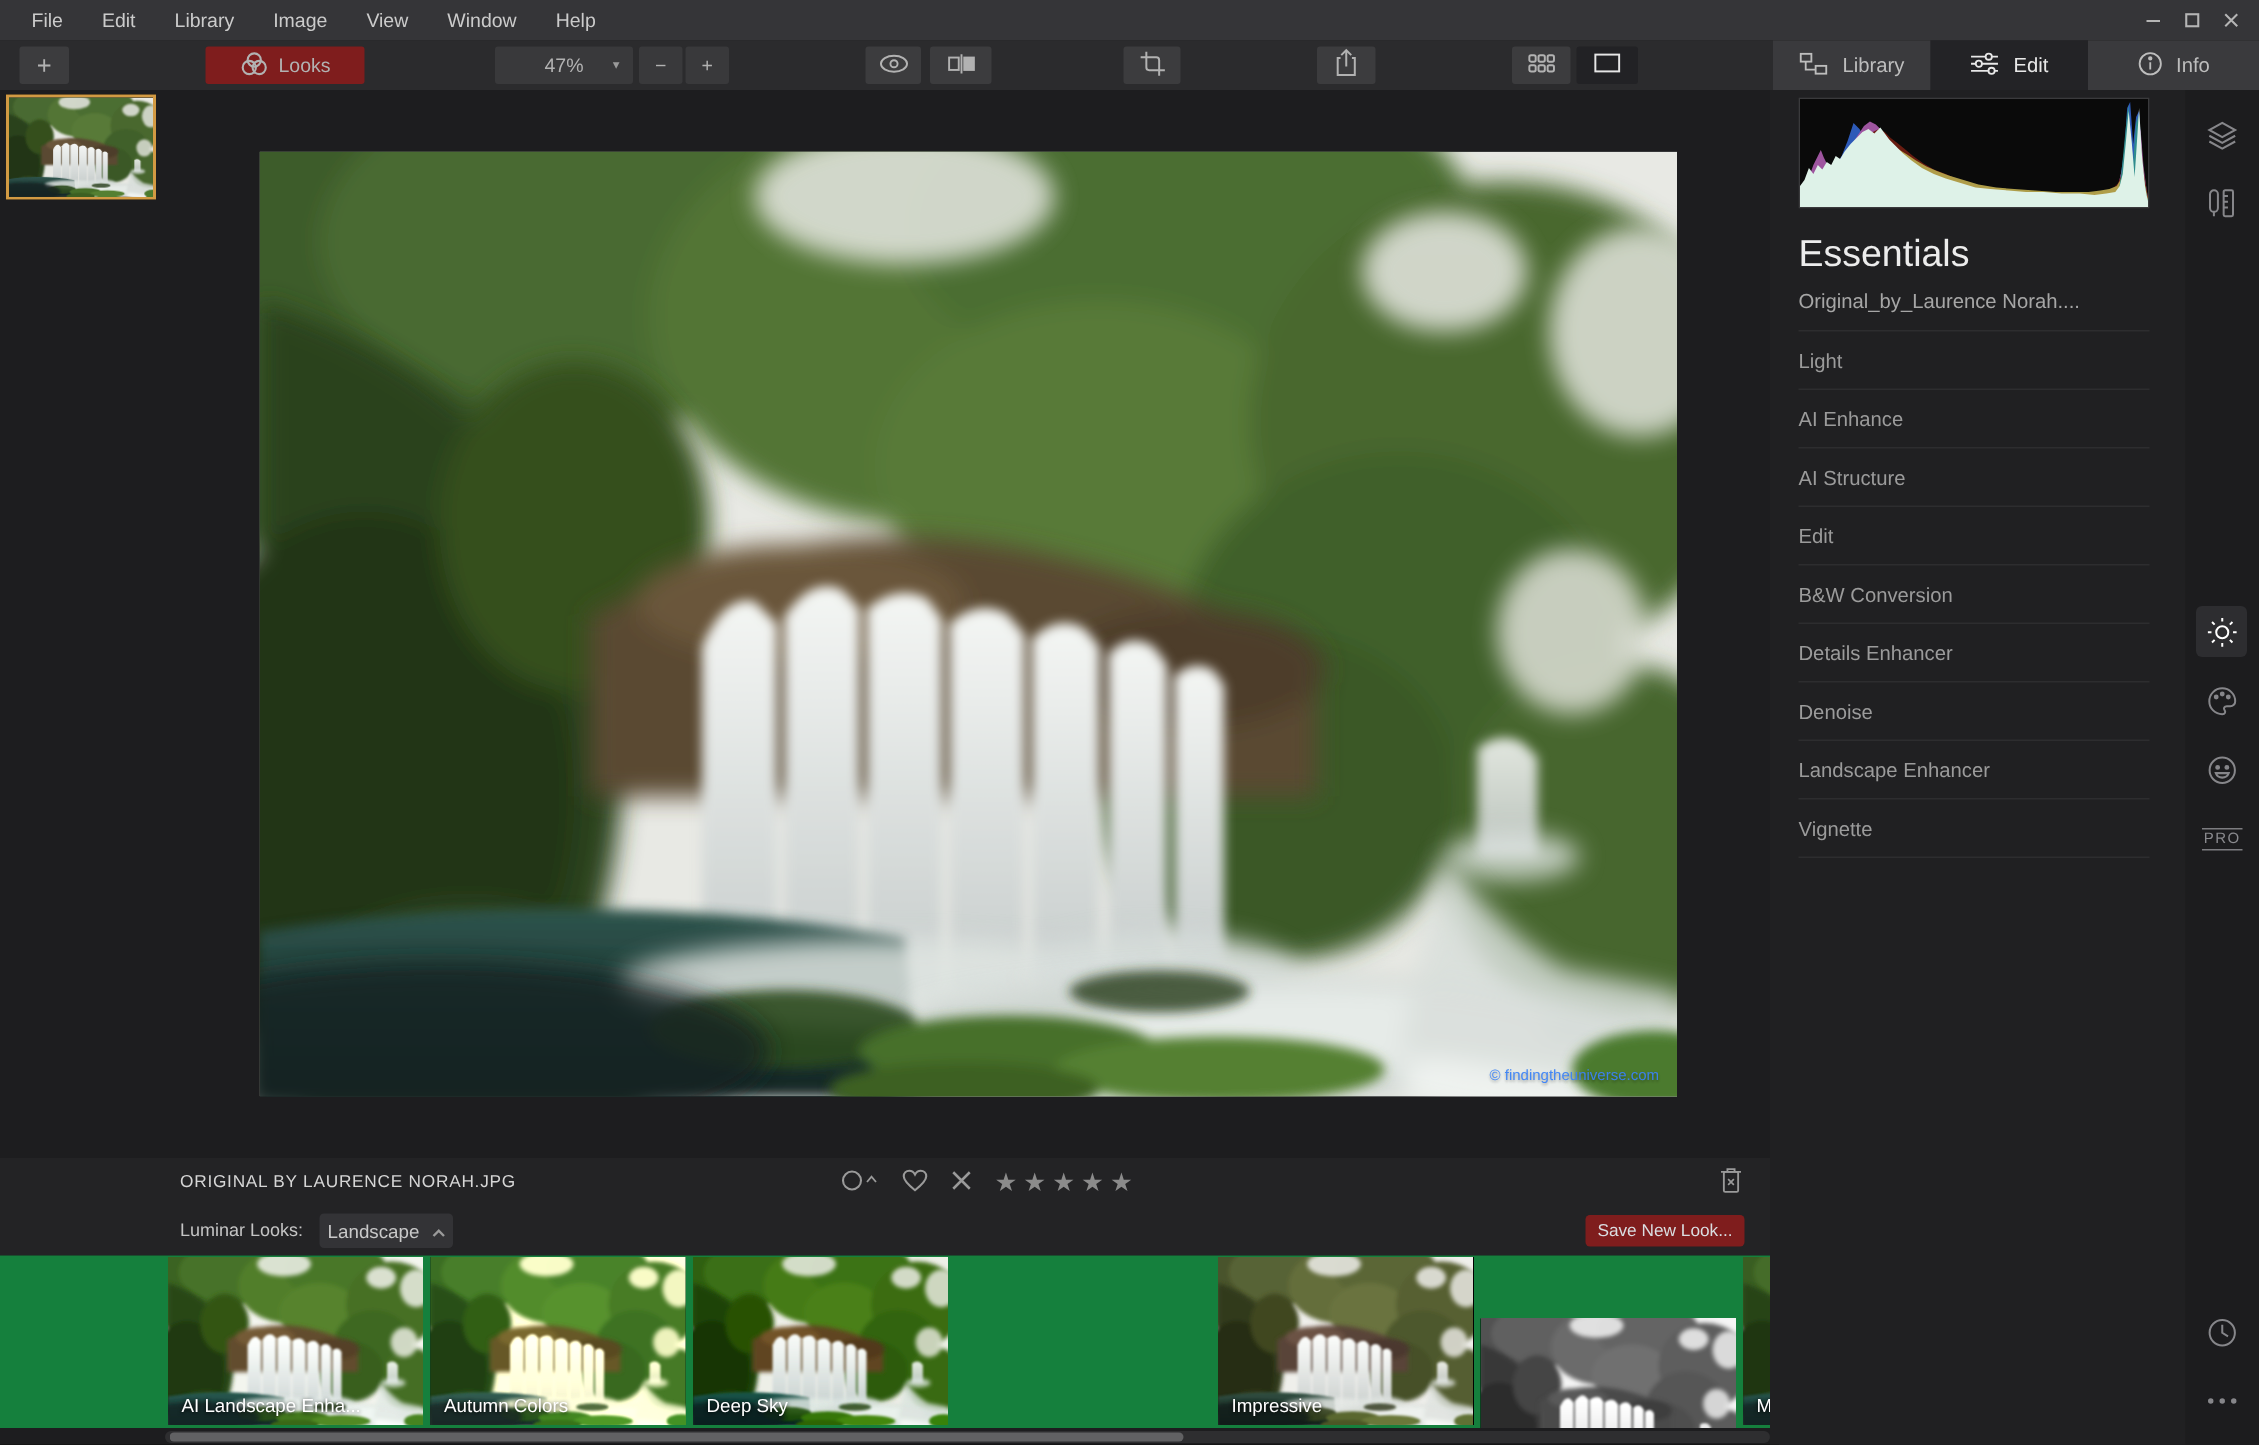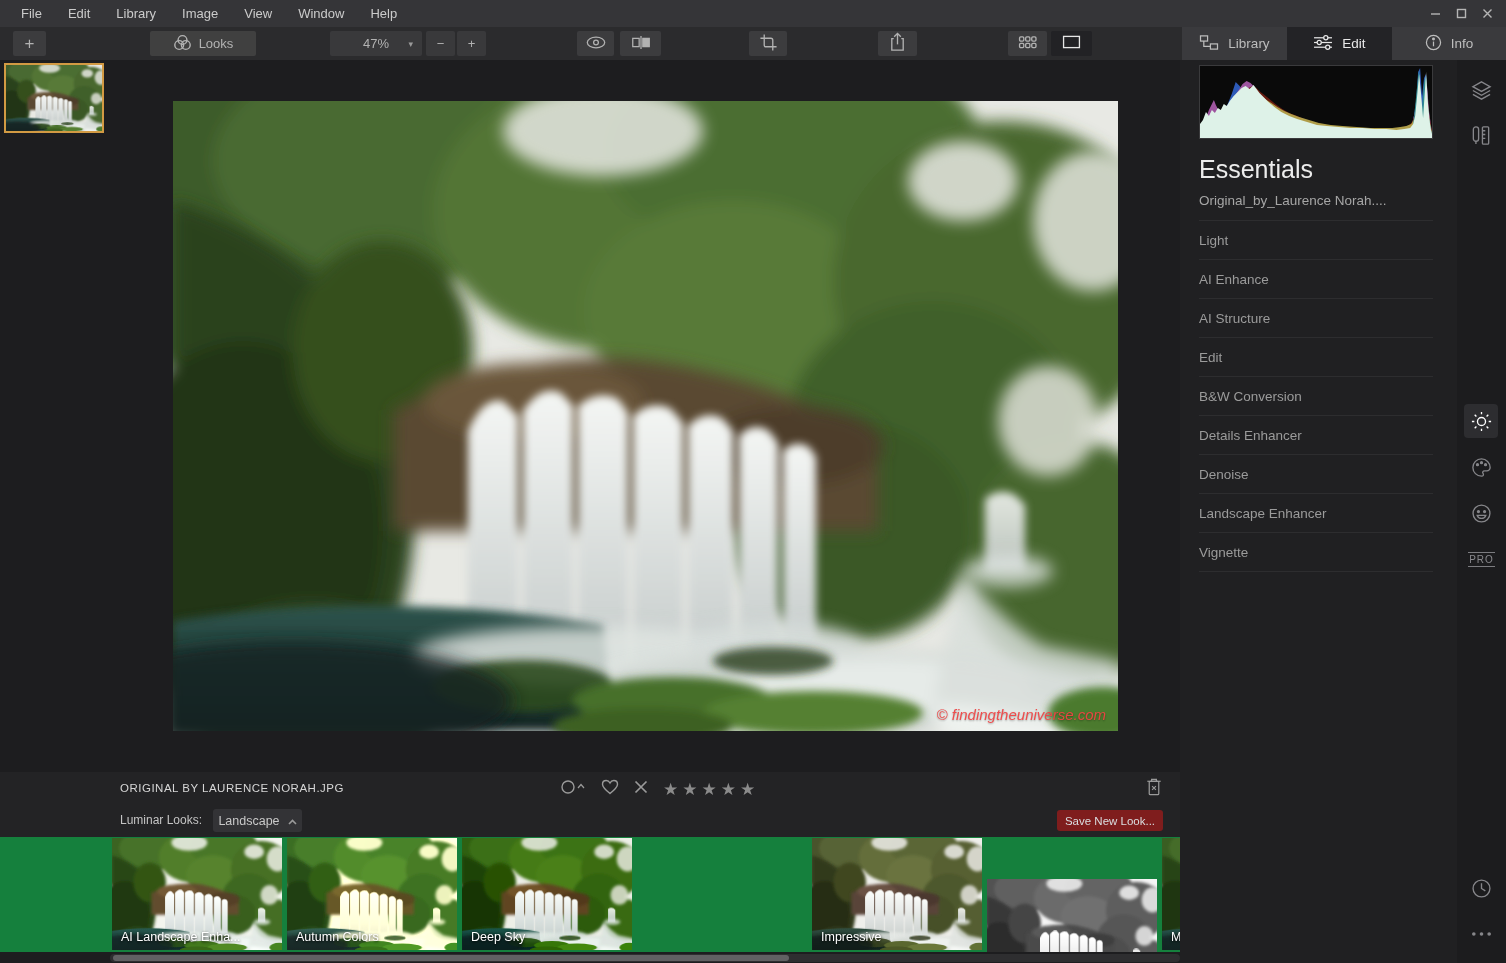--- a/index.html
+++ b/index.html
@@ -26,21 +26,21 @@
   .tab.active svg { stroke:#e8e8e8; }
   .glyph-plus { font-size:17px; line-height:1; color:#b2b2b2; }
   .zoom-caret { position:absolute; right:9px; font-size:9px; color:#9a9a9a; }
 
   
   .canvas { position:absolute; top:60px; left:0; width:1180px; height:712px; background:#1d1d1f; overflow:hidden; }
   .side-thumb { position:absolute; left:4px; top:3px; width:100px; height:70px; border:2px solid #d29a43; overflow:hidden; background:#000; }
   .side-thumb svg { width:100%; height:100%; display:block; }
   .main-image { position:absolute; left:173px; top:41px; width:945px; height:630px; overflow:hidden; }
   .main-image > svg { width:100%; height:100%; display:block; }
-  .watermark { position:absolute; right:12px; bottom:8px; font-size:15px; color:#ef4444; opacity:.95; text-shadow:0 1px 2px rgba(0,0,0,.35);font-style:italic; }
+  .watermark { position:absolute; right:12px; bottom:8px; font-size:10px; color:#3b82f6; opacity:.95; text-shadow:0 1px 2px rgba(0,0,0,.35); }
 
   
   .info-bar { position:absolute; top:772px; left:0; width:1180px; height:65px; background:#232325; }
   .filename { position:absolute; left:120px; top:10px; font-size:11.5px; letter-spacing:.5px; color:#d6d6d6; }
   .rating-icons { position:absolute; left:560px; top:2px; height:30px; display:flex; align-items:center; gap:15px; color:#9a9a9a; }
   .rating-icons svg { stroke:#9a9a9a; fill:none; stroke-width:1.4; }
   .stars { font-size:17px; letter-spacing:4px; color:#8b8b8b; font-family:"DejaVu Sans",sans-serif; }
   .trash-btn { position:absolute; left:1145px; top:5px; width:22px; height:24px; }
   .trash-btn svg { stroke:#9a9a9a; fill:none; stroke-width:1.3; }
   .looks-row-label { position:absolute; left:120px; top:41px; font-size:12px; color:#c4c4c4; }
@@ -193,21 +193,21 @@
           </svg>
         </span>
     </div>
   </div>
 
   <div class="toolbar">
     <div class="tb-btn" style="left:13px;width:33px;">
         <span class="glyph-plus">+</span>
       </div>
 
-    <div class="tb-btn" style="left:150px;width:106px;background:#404040;">
+    <div class="tb-btn" style="left:137px;width:106px;background:#7f1d1d;">
       <span><svg width="19" height="17" viewBox="0 0 19 17">
             <circle cx="9.5" cy="6" r="4.4"></circle>
             <circle cx="6.2" cy="11" r="4.4"></circle>
             <circle cx="12.8" cy="11" r="4.4"></circle>
           </svg></span>
       <span>Looks</span>
     </div>
 
     <div class="tb-btn" style="left:330px;width:92px;background:#39393b;">
       <span>47%</span>

